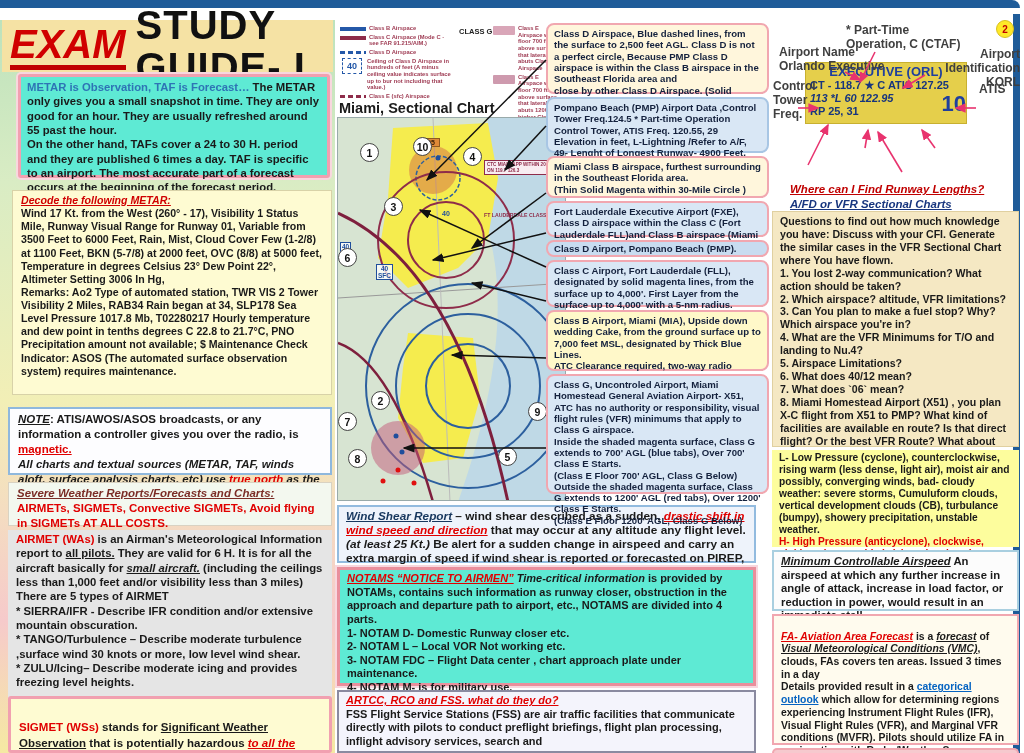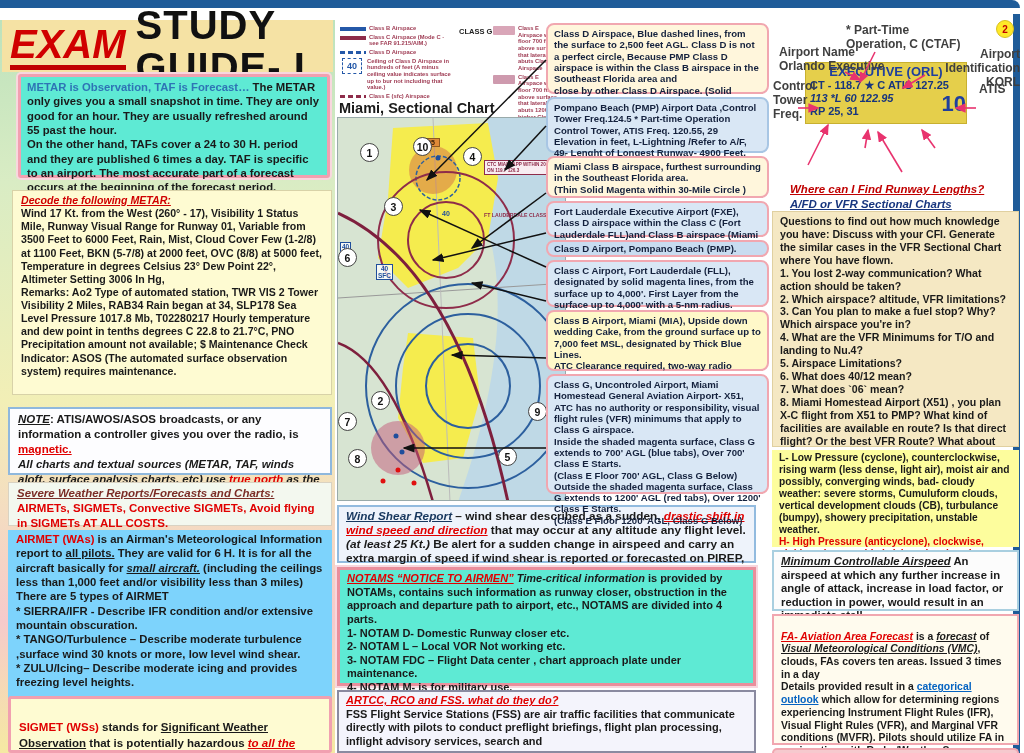--- a/index.html
+++ b/index.html
@@ -26,21 +26,21 @@
 
   .metar-box { left:18px; top:74px; width:312px; height:104px; background:#5eead4; border:3px solid #F1A0B0; box-shadow:0 0 0 2px #F8D7DE; border-radius:3px; padding:3px 6px; font-size:11.3px; line-height:1.27; font-weight:700; color:#1a1a1a; }
   .lead-blue { color:#2E74B5; }
   .decode-box { left:12px; top:190px; width:320px; height:205px; background:#FEFBD2; border:1px solid #D8D2A8; padding:3px 8px; font-size:10.6px; line-height:1.24; font-weight:700; color:#1a1a1a; }
   .red-title { color:#D00000; font-style:italic; text-decoration:underline; }
   .note-box { left:8px; top:407px; width:324px; height:68px; background:#FDFDFF; border:2px solid #8FB8DD; padding:3px 8px; font-size:11.5px; line-height:1.3; font-weight:700; color:#1a1a1a; }
   .red-u { color:#E00000; text-decoration:underline; }
   .severe-box { left:8px; top:482px; width:324px; height:44px; background:#F3F8EF; border:1px solid #D9D2C2; padding:3px 8px; font-size:11.5px; line-height:1.3; font-weight:700; }
   .severe-lead { color:#7B2D26; font-style:italic; text-decoration:underline; }
   .t-red { color:#E00000; }
-  .airmet-box { left:8px; top:530px; width:324px; height:202px; background:#7dd3fc; padding:2px 8px; font-size:11.3px; line-height:1.27; font-weight:700; color:#1a1a1a; }
+  .airmet-box { left:8px; top:530px; width:324px; height:202px; background:#e5e5e5; padding:2px 8px; font-size:11.3px; line-height:1.27; font-weight:700; color:#1a1a1a; }
   .sigmet-box { left:8px; top:696px; width:324px; height:57px; background:#FEFBD2; border:3px solid #F1A0B0; border-radius:3px; padding:3px 8px; font-size:11.5px; line-height:1.45; font-weight:700; color:#1a1a1a; overflow:hidden; }
   .red-iu { color:#E00000; font-style:italic; text-decoration:underline; }
 
   
   .legend-panel { left:337px; top:22px; width:229px; height:78px; background:#fff; display:flex; font-weight:700; }
   .leg-left { width:120px; padding:3px 2px 0 3px; }
   .leg-right { width:109px; padding:3px 2px 0 2px; }
   .leg-row { display:flex; align-items:flex-start; margin-bottom:2px; }
   .leg-sw { flex:none; width:26px; margin:2px 3px 0 0; }
   .sw-b { height:4px; background:#2458A8; }

